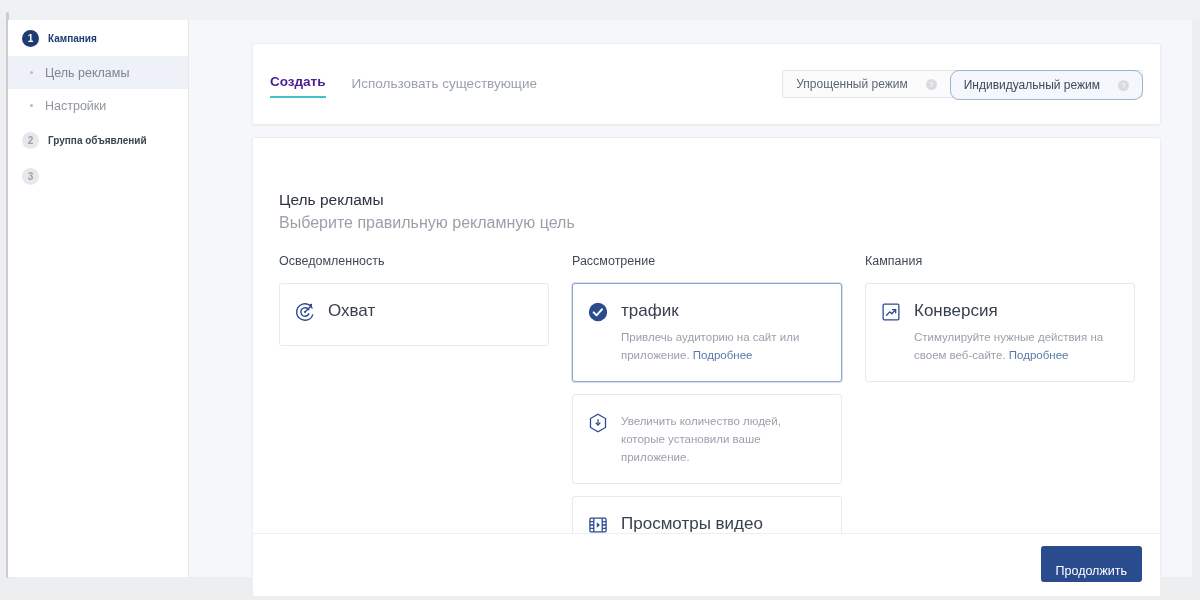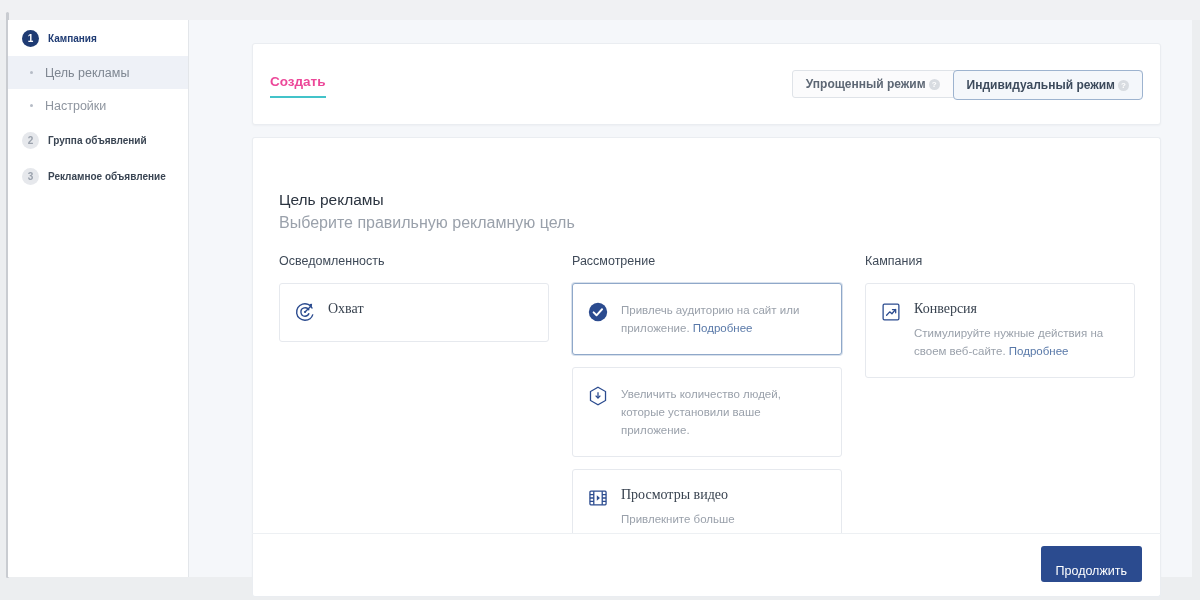--- a/index.html
+++ b/index.html
@@ -80,42 +80,41 @@
   
   .tabs {
     position: absolute; left: 17px; top: 30px;
     display: flex; align-items: flex-end; gap: 26px;
   }
   .tab {
     font-size: 13.5px; padding-bottom: 7px;
     color: #9aa1ab; cursor: pointer; white-space: nowrap;
   }
   .tab.active {
-    color: #ec4899; font-weight: bold;
+    color: #4c1d95; font-weight: bold;
     border-bottom: 2px solid #43c3c9;
   }
 
   
   .mode-switch {
     position: absolute; right: 17px; top: 26px;
     display: flex; height: 28px;
     border: 1px solid #dfe3e8; border-radius: 3px;
     background: #fbfbfc; overflow: visible;
   }
   .mode-btn {
-    display: flex; align-items: center; gap: 3px;
+    display: flex; align-items: center; gap: 18px;
     padding: 0 13px; font-size: 12px; color: #5d6774;
     background: transparent; cursor: pointer; white-space: nowrap;
     border: none;
     font-family: "Liberation Sans", sans-serif;
-    font-weight: bold;
   }
   .mode-btn.active {
     background: #f4f7fb; color: #3c4a5c;
-    border: 1px solid #9db3cf; border-radius: 4px;
+    border: 1px solid #9db3cf; border-radius: 9px;
     margin: -1px -1px -1px 0; height: 30px;
   }
   .q-icon {
     width: 11px; height: 11px; border-radius: 50%;
     background: #d8dce1; color: #ffffff;
     font-size: 8px; line-height: 11px; text-align: center;
     flex: 0 0 auto;
   }
 
   
@@ -142,21 +141,21 @@
     border: 1px solid #e6e9ee; border-radius: 3px;
     background: #ffffff; padding: 16px 16px 17px 14px;
     display: flex; gap: 12px; cursor: pointer;
   }
   .obj-card.selected {
     border: 1px solid #8fa8c9;
     box-shadow: 0 0 0 1px rgba(143,168,201,0.35);
   }
   .obj-icon { flex: 0 0 auto; width: 22px; height: 22px; margin-top: 1px; }
   .obj-text { padding-top: 1px; }
-  .obj-title { font-size: 14px; color: #38424f; margin-bottom: 7px; font-family: Liberation Serif, serif; }
+  .obj-title { font-size: 17px; color: #38424f; margin-bottom: 7px; }
   .obj-desc {
     font-size: 11.5px; color: #9aa1ab; line-height: 18px; max-width: 196px;
   }
   .more-link { color: #5878a8; cursor: pointer; }
 
   
   .clip-wrap {
     position: absolute; left: 26px; top: 116px; width: 856px;
     height: 380px; overflow: hidden; pointer-events: none;
   }
@@ -200,29 +199,29 @@
     <div class="nav-sub">
       <span class="sub-dot"></span>
        <span class="sub-label">Настройки</span>
     </div>
     <div class="nav-step">
       <span class="step-badge idle">2</span>
      <span class="step-label idle">Группа объявлений</span>
     </div>
     <div class="nav-step">
       <span class="step-badge idle">3</span>
-     <span class="step-label idle">Рекламное объявление</span>
     </div>
   </div>
 
 <div class="content">
 
   <div class="card-panel panel-tabs">
     <div class="tabs" id="tab-list">
         <div class="tab active">Создать</div>
+        <div class="tab">Использовать существующие</div>
       </div>
     <div class="mode-switch" id="mode-switch">
         <button class="mode-btn">
           <span>Упрощенный режим</span>
      <span class="q-icon">?</span>
         </button>
         <button class="mode-btn active">
           <span>Индивидуальный режим</span>
      <span class="q-icon">?</span>
         </button>
@@ -250,20 +249,21 @@
             </div>
           </div>
           <div class="col">
             <div class="col-head">Рассмотрение</div>
             <div class="obj-card selected">
               <span class="obj-icon"><svg viewBox="0 0 24 24" width="22" height="22">
       <circle cx="12" cy="12" r="10" fill="#2b4b8f"></circle>
       <path d="M7.2 12.4l3.2 3.2 6-6.6" fill="none" stroke="#ffffff" stroke-width="2.1" stroke-linecap="round" stroke-linejoin="round"></path>
     </svg></span>
        <span class="obj-text">
+         <span class="obj-title" style="display:block">трафик</span>
          <span class="obj-desc" style="display:block"><span>Привлечь аудиторию на сайт или приложение. </span><span class="more-link">Подробнее</span></span>
        </span>
             </div>
             <div class="obj-card">
               <span class="obj-icon"><svg viewBox="0 0 24 24" width="22" height="22" fill="none" stroke="#2b4b8f" stroke-width="1.4">
       <path d="M12 2.4l8.2 4.7v9.8L12 21.6 3.8 16.9V7.1z"></path>
       <path d="M12 8v6"></path>
                   <path d="M9.4 11.6L12 14.2l2.6-2.6"></path>
     </svg></span>
        <span class="obj-text">

